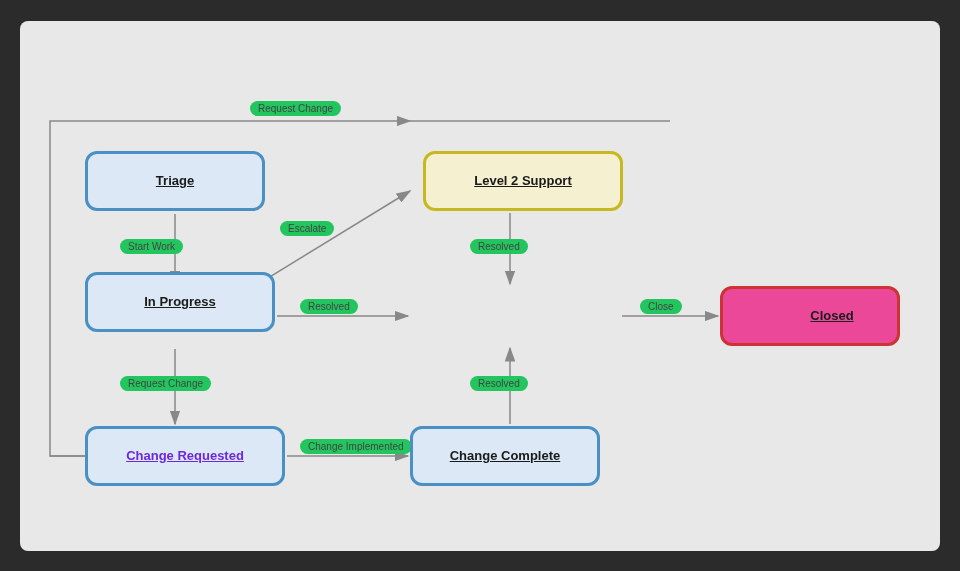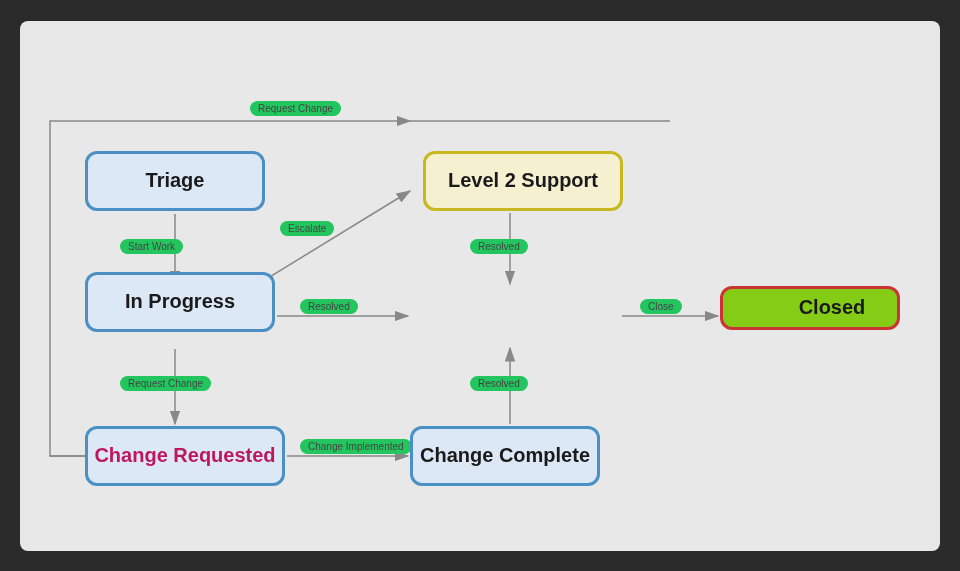--- a/index.html
+++ b/index.html
@@ -20,23 +20,24 @@
       height: 530px;
       position: relative;
     }
     .node {
       position: absolute;
       border-radius: 12px;
       display: flex;
       align-items: center;
       justify-content: center;
       font-weight: bold;
-      font-size: 20px;
+      font-size: 13px;
       text-align: center;
       background: #e0e8f0;
+      text-decoration: underline;
     }
     .node-triage {
       border: 3px solid #4a90c4;
       left: 65px;
       top: 130px;
       width: 180px;
       height: 60px;
       color: #1a1a1a;
       background: #dce8f5;
     }
@@ -48,21 +49,21 @@
       height: 60px;
       color: #1a1a1a;
       background: #dce8f5;
     }
     .node-changerequested {
       border: 3px solid #4a90c4;
       left: 65px;
       top: 405px;
       width: 200px;
       height: 60px;
-      color: #be185d;
+      color: #6d28d9;
       background: #dce8f5;
     }
     .node-level2 {
       border: 3px solid #c8b820;
       left: 390px;
       top: 130px;
       width: 200px;
       height: 60px;
       color: #1a1a1a;
       background: #f5f0d0;
@@ -84,23 +85,23 @@
       width: 190px;
       height: 60px;
       color: #1a1a1a;
       background: #dce8f5;
     }
     .node-closed {
       border: 3px solid #cc3333;
       left: 700px;
       top: 265px;
       width: 180px;
-      height: 44px;
+      height: 60px;
       color: #1a1a1a;
-      background: #84cc16;
+      background: #ec4899;
       padding-left: 44px;
     }
 
     
     .arrow-label {
       position: absolute;
       background: #22c55e;
       border-radius: 10px;
       padding: 2px 8px;
       font-size: 10px;

